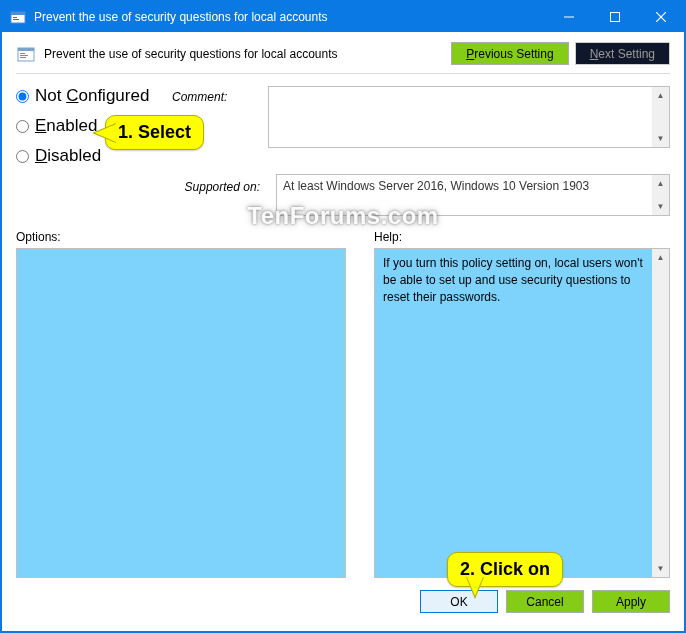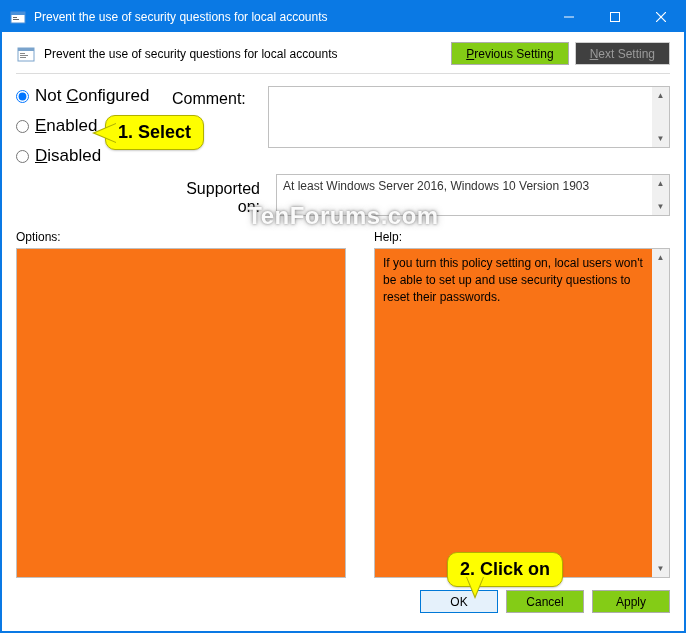--- a/index.html
+++ b/index.html
@@ -11,45 +11,45 @@
     .titlebar .tb-btns { display: flex; }
     .titlebar .tb-btn { width: 46px; height: 30px; display: flex; align-items: center; justify-content: center; color: #fff; }
     
     .content { padding: 10px 14px 12px 14px; }
     
     .header-row { display: flex; align-items: center; gap: 8px; margin-bottom: 8px; }
     .header-row .hdr-icon { width: 20px; height: 20px; }
     .header-row .hdr-title { flex: 1; font-size: 12px; color: #000; }
     .nav-btns { display: flex; gap: 6px; margin-left: auto; }
     .win-btn { background: #84cc16; border: 1px solid #adadad; height: 23px; padding: 0 14px; font-size: 12px; font-family: inherit; color: #000; }
-    .win-btn:disabled { color: #9a9a9a; border-color: #cfcfcf; background: #404040; }
+    .win-btn:disabled { color: #9a9a9a; border-color: #cfcfcf; background: #0f172a; }
     .win-btn .u { text-decoration: underline; }
     .win-btn.highlight { border: 1px solid #0078d7; background: #e5f1fb; }
     
     hr { border: none; border-top: 1px solid #dcdcdc; margin: 6px 0 10px 0; }
     
     .top-grid { display: grid; grid-template-columns: 150px 90px 1fr; gap: 4px 6px; align-items: start; }
     .radios { display: flex; flex-direction: column; gap: 10px; padding-top: 2px; }
     .radio-row { display: flex; align-items: center; gap: 6px; position: relative; }
     .radio-row input { margin: 0; }
     .radio-row label { font-size: 17px; }
     .radio-row label .u { text-decoration: underline; }
     
-    .lbl-col { font-size: 16px; text-align: left; padding-top: 6px; }
+    .lbl-col { font-size: 12px; text-align: left; padding-top: 6px; font-style: italic; }
     .comment-box { grid-column: 3; height: 62px; border: 1px solid #c0c0c0; background: #fff; position: relative; margin-top: 2px; }
     .comment-box .sb { position: absolute; right: 0; top: 0; bottom: 0; width: 17px; background: #f0f0f0; display: flex; flex-direction: column; justify-content: space-between; align-items: center; }
     .sb-arrow { width: 100%; height: 17px; display: flex; align-items: center; justify-content: center; color: #606060; font-size: 8px; }
     
     .supported-row { display: grid; grid-template-columns: 150px 90px 1fr; gap: 4px 10px; margin-top: 8px; align-items: start; }
     .supported-box { height: 42px; border: 1px solid #c0c0c0; background: #fff; position: relative; padding: 4px 20px 4px 6px; font-size: 12px; color: #333; }
     .supported-box .sb { position: absolute; right: 0; top: 0; bottom: 0; width: 17px; background: #f0f0f0; display: flex; flex-direction: column; justify-content: space-between; align-items: center; }
     
     .lower { display: grid; grid-template-columns: 330px 1fr; gap: 28px; margin-top: 14px; }
     .lower-label { font-size: 12px; margin-bottom: 4px; }
-    .lower-box { border: 1px solid #c0c0c0; background: #f97316; height: 330px; position: relative; }
+    .lower-box { border: 1px solid #c0c0c0; background: #7dd3fc; height: 330px; position: relative; }
     .help-box { padding: 6px 20px 6px 8px; font-size: 12px; line-height: 1.4; }
     .help-box .sb { position: absolute; right: 0; top: 0; bottom: 0; width: 17px; background: #f0f0f0; display: flex; flex-direction: column; justify-content: space-between; align-items: center; }
     
     .footer { display: flex; justify-content: flex-end; gap: 8px; margin-top: 12px; position: relative; }
     .footer .win-btn { width: 78px; }
     
     .callout { position: absolute; background: #fefe00; border: 1.5px solid #b0b000; border-radius: 10px; padding: 6px 12px; font-weight: bold; font-size: 18px; color: #000; box-shadow: 0 1px 2px rgba(0,0,0,0.2); z-index: 50; }
     .callout-1 { top: 113px; left: 103px; }
     .callout-1::before { content: ""; position: absolute; left: -24px; top: 50%; transform: translateY(-50%); border: 10px solid transparent; border-right: 24px solid #b0b000; }
     .callout-1::after { content: ""; position: absolute; left: -20px; top: 50%; transform: translateY(-50%); border: 9px solid transparent; border-right: 21px solid #fefe00; }

